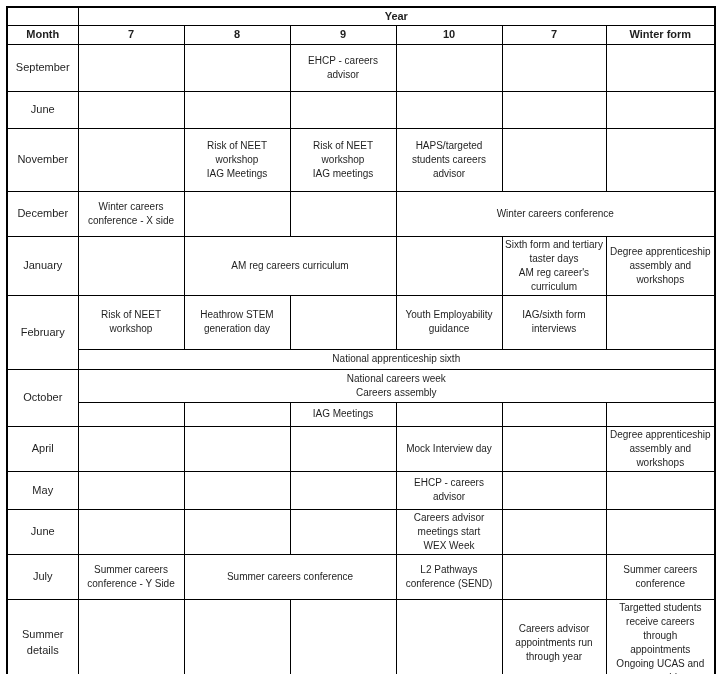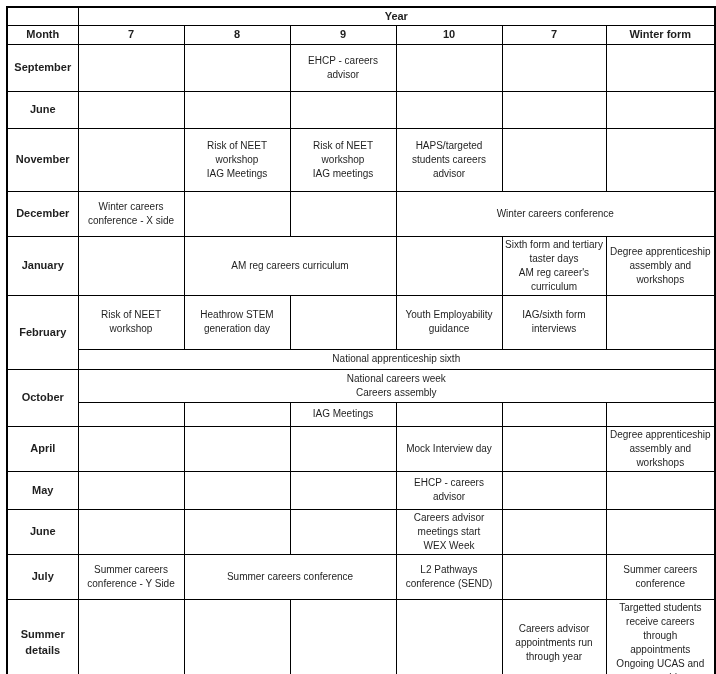--- a/index.html
+++ b/index.html
@@ -28,21 +28,21 @@
     white-space: pre-line;
     overflow: hidden;
     word-wrap: break-word;
   }
   td.hd {
     font-weight: bold;
     font-size: 11px;
     white-space: nowrap;
   }
   td.month {
-    font-weight: bold;
+    font-weight: normal;
     font-size: 11px;
   }
 </style>
 </head>
 <body>
 
 <div class="wrap">
 <table class="cal">
   <colgroup>
     <col style="width:71px">

